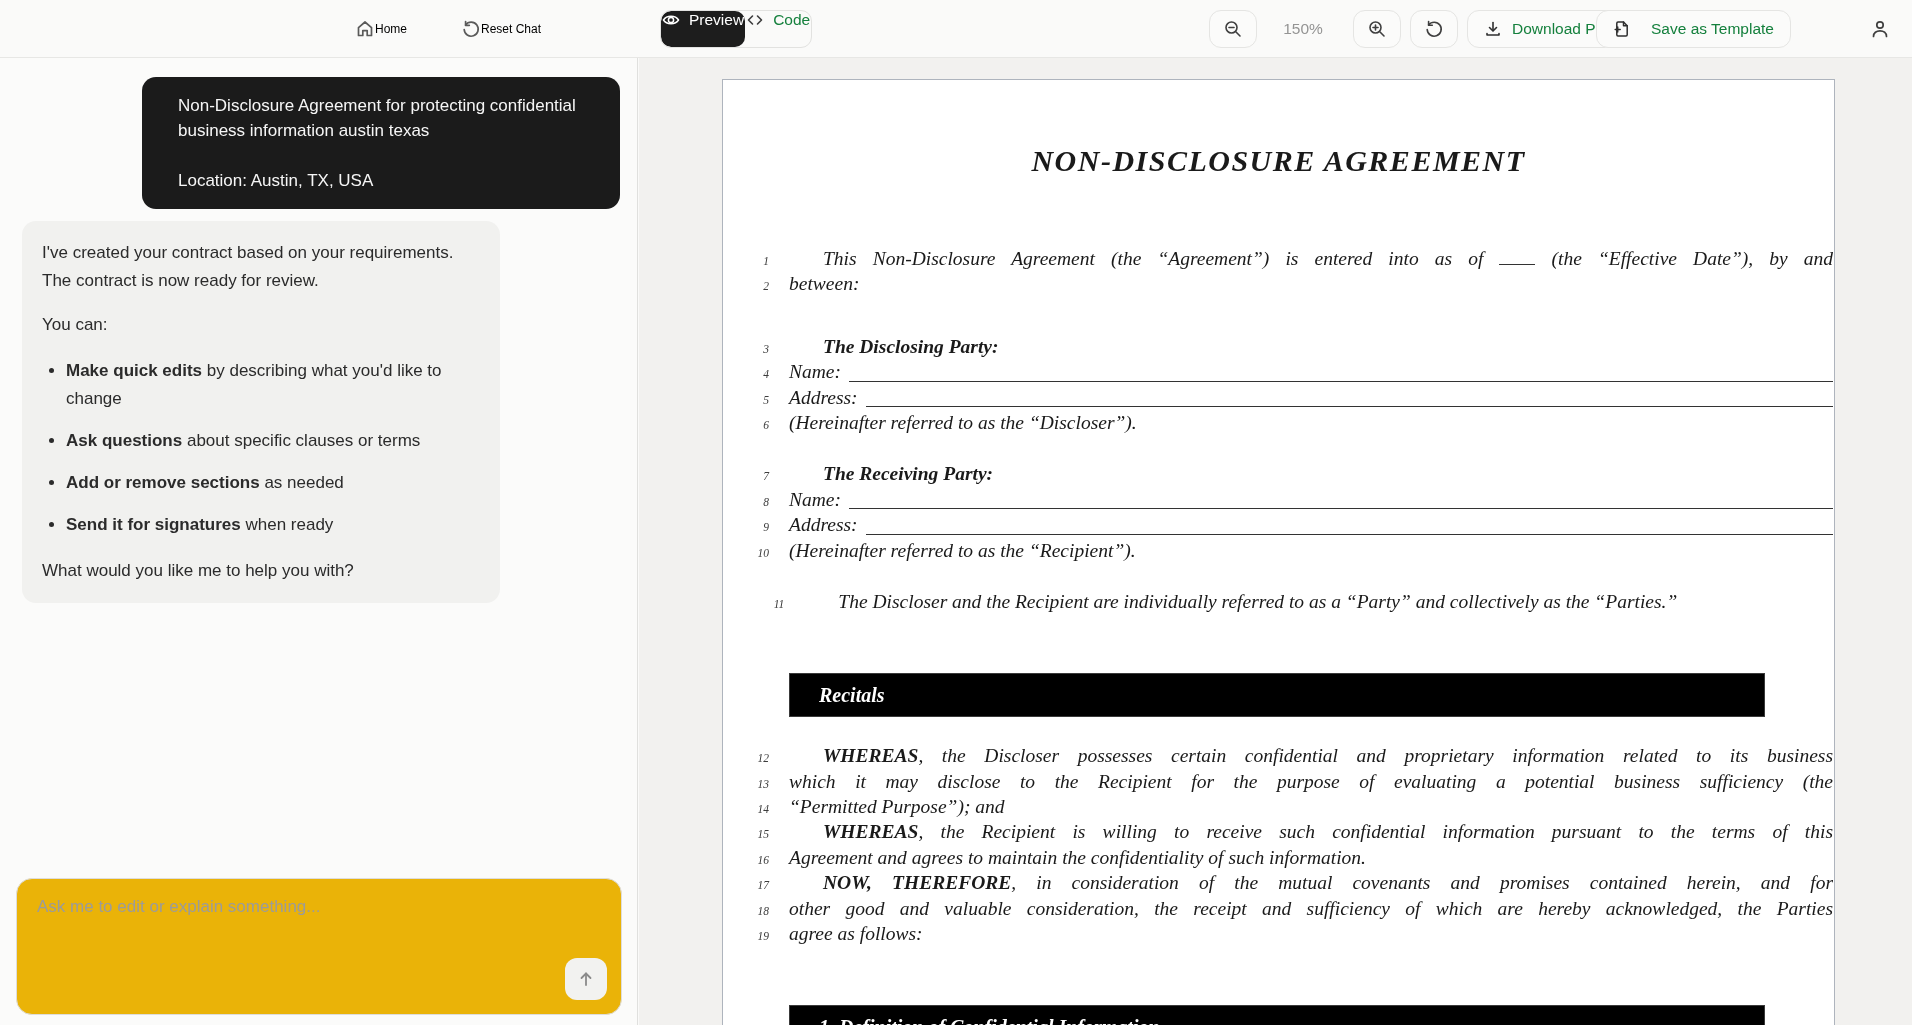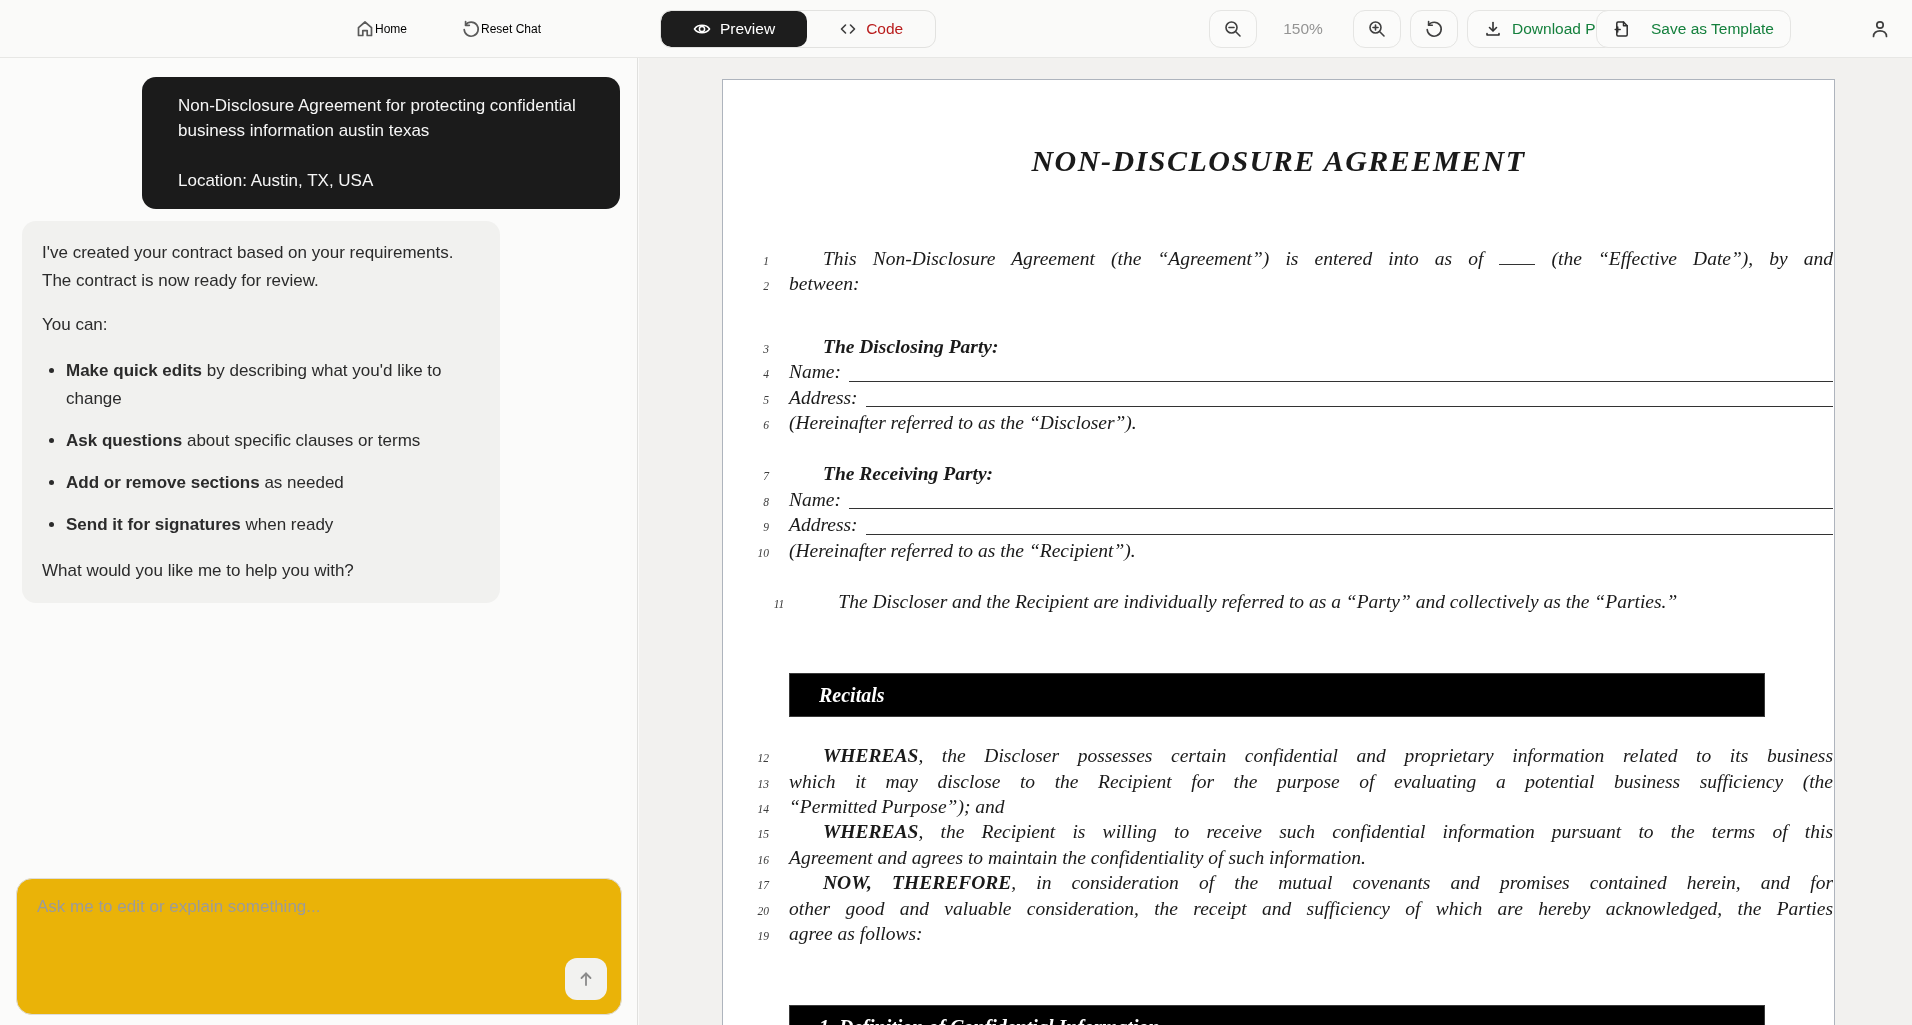--- a/index.html
+++ b/index.html
@@ -8,23 +8,23 @@
 
   
   .toolbar { position:absolute; left:0; top:0; width:1912px; height:58px;
     background:#fafaf9; border-bottom:1px solid #e7e7e5; z-index:5; }
   .tb-left { position:absolute; left:355px; top:0; height:58px; display:flex; align-items:center; gap:54px; }
   .tb-btn { display:flex; align-items:center; color:#000000; font-size:12px; cursor:pointer; background:none; border:none; }
   .tb-btn svg { stroke:#5a5a5a; }
 
   .seg-control { position:absolute; left:660px; top:10px; height:38px; display:flex;
     border:1px solid #e2e2e0; border-radius:11px; background:#fafaf9; overflow:hidden; }
-  .seg { display:flex; align-items:center; gap:9px; padding:0 32px; font-size:15.5px; cursor:pointer; }
+  .seg { display:flex; align-items:flex-start; gap:9px; padding:0 1px; font-size:15.5px; cursor:pointer; }
   .seg.active { background:#1d1d1d; color:#fff; border-radius:10px; }
-  .seg.inactive { color:#b91c1c; }
+  .seg.inactive { color:#15803d; }
 
   .icon-btn { position:absolute; top:10px; height:38px; display:flex; align-items:center; justify-content:center;
     border:1px solid #e5e5e3; border-radius:12px; background:#fbfbfa; cursor:pointer; }
   .label-btn { position:absolute; top:10px; height:38px; display:flex; align-items:center; gap:10px;
     border:1px solid #e5e5e3; border-radius:12px; background:#fbfbfa; cursor:pointer;
     font-size:15.5px; color:#15803d; padding:0 16px; }
   .zoom-level { position:absolute; top:10px; left:1268px; width:70px; height:38px; display:flex;
     align-items:center; justify-content:center; color:#949494; font-size:15.5px; }
   .avatar-btn { position:absolute; top:10px; left:1858px; width:44px; height:38px; display:flex;
     align-items:center; justify-content:center; background:none; border:none; cursor:pointer; }
@@ -299,21 +299,21 @@
           </div>
           <div class="doc-line">
             <span class="line-num">16</span>
             <div class="line-body">Agreement and agrees to maintain the confidentiality of such information.</div>
           </div>
           <div class="doc-line">
             <span class="line-num">17</span>
             <div class="line-body indent just"><b>NOW, THEREFORE</b>, in consideration of the mutual covenants and promises contained herein, and for</div>
           </div>
           <div class="doc-line">
-            <span class="line-num">20</span>
+            <span class="line-num">18</span>
             <div class="line-body just">other good and valuable consideration, the receipt and sufficiency of which are hereby acknowledged, the Parties</div>
           </div>
           <div class="doc-line">
             <span class="line-num">19</span>
             <div class="line-body">agree as follows:</div>
           </div>
         </div>
         <div class="doc-block doc-bar">
           <span>1. Definition of Confidential Information</span>
         </div>

